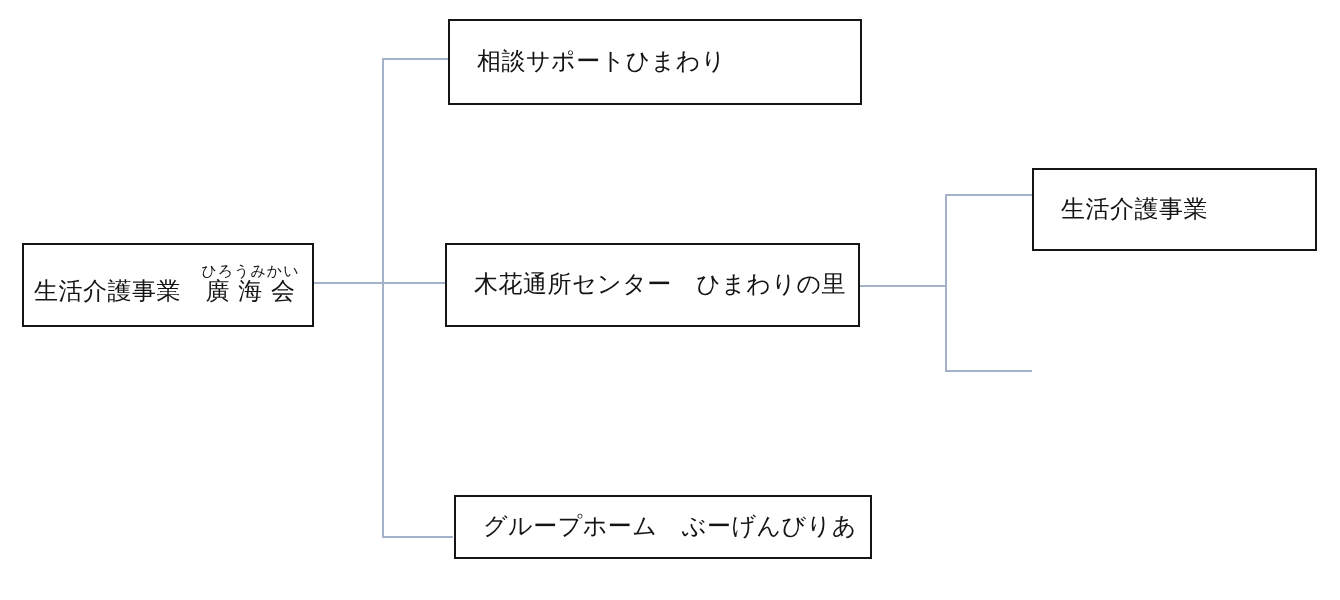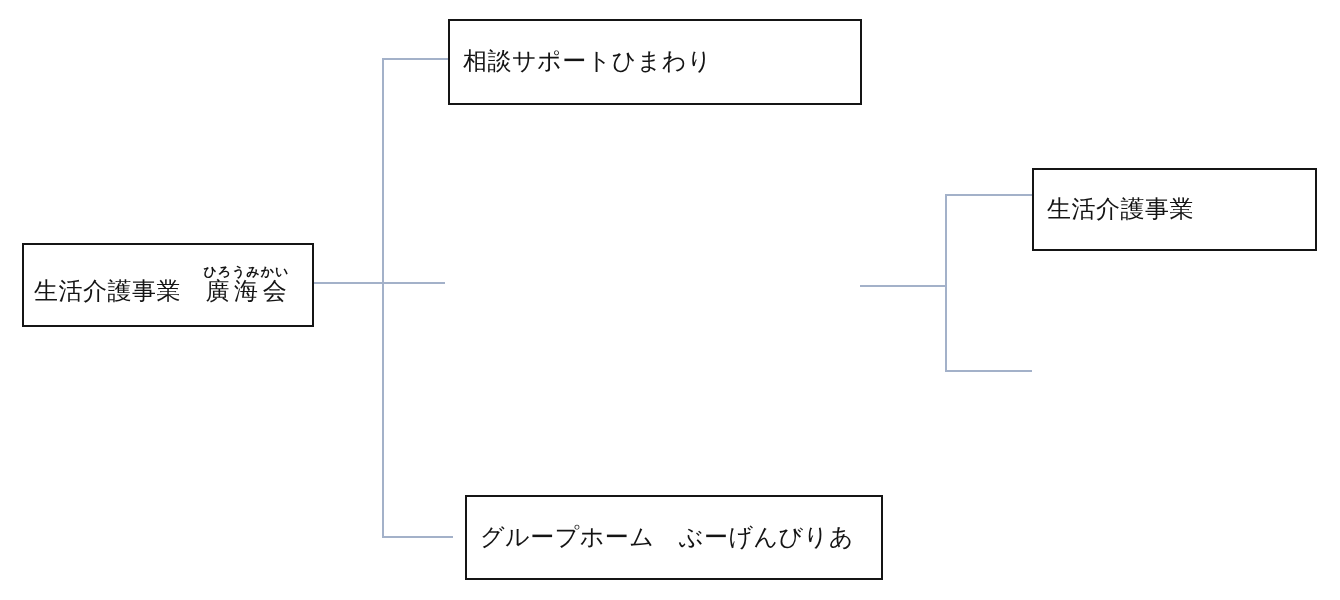--- a/index.html
+++ b/index.html
@@ -18,45 +18,44 @@
     color:var(--text);
     overflow:hidden;
   }
   .box{
     position:absolute;
     box-sizing:border-box;
     border:2px solid var(--box-border);
     background:var(--box-background);
     display:flex;
     align-items:center;
-    padding-left:13px;
+    padding-left:27px;
     font-size:24px;
     letter-spacing:0.5px;
     line-height:1.15;
     white-space:nowrap;
   }
   .box.root{padding-left:10px;}
   .connector{
     position:absolute;
     background:var(--connector);
   }
   .connector.h{height:2px;}
   .connector.v{width:2px;}
   ruby rt{
-    font-size:13px;
+    font-size:15px;
     letter-spacing:1px;
     text-align:right;
     line-height:1;
-    font-weight:bold;
   }
   
   #box-root      {left:22px;  top:243px; width:292px; height:84px;}
   #box-soudan    {left:448px; top:19px;  width:414px; height:86px;}
   #box-kibana    {left:445px; top:243px; width:415px; height:84px;}
-  #box-group     {left:465px; top:495px; width:418px; height:85px;}
+  #box-group     {left:454px; top:495px; width:418px; height:64px;}
   #box-seikatsu  {left:1032px;top:151px; width:285px; height:83px;margin-top:17px;}
   #box-shurou    {left:1032px;top:328px; width:285px; height:84px;}
   
   #c-root-mid-h  {left:314px; top:282px; width:131px;}
   #c-trunk1      {left:382px; top:58px;  height:480px;}
   #c-top-h       {left:382px; top:58px;  width:66px;}
   #c-bot-h       {left:382px; top:536px; width:71px;}
   #c-kibana-h    {left:860px; top:285px; width:87px;}
   #c-trunk2      {left:945px; top:194px; height:178px;}
   #c-seikatsu-h  {left:945px; top:194px; width:87px;}
@@ -79,20 +78,23 @@
   <div class="box root" id="box-root">
     <span>
       <span>生活介護事業　</span><ruby><span>廣海会</span><rt>ひろうみかい</rt></ruby>
     </span>
   </div>
 
   <div class="box" id="box-soudan">
     <span>相談サポートひまわり</span>
   </div>
 
+  <div class="box" id="box-kibana">
+    <span>木花通所センター　ひまわりの里</span>
+  </div>
 
   <div class="box" id="box-group">
     <span>グループホーム　ぶーげんびりあ</span>
   </div>
 
   <div class="box" id="box-seikatsu">
     <span>生活介護事業</span>
   </div>
 
 

